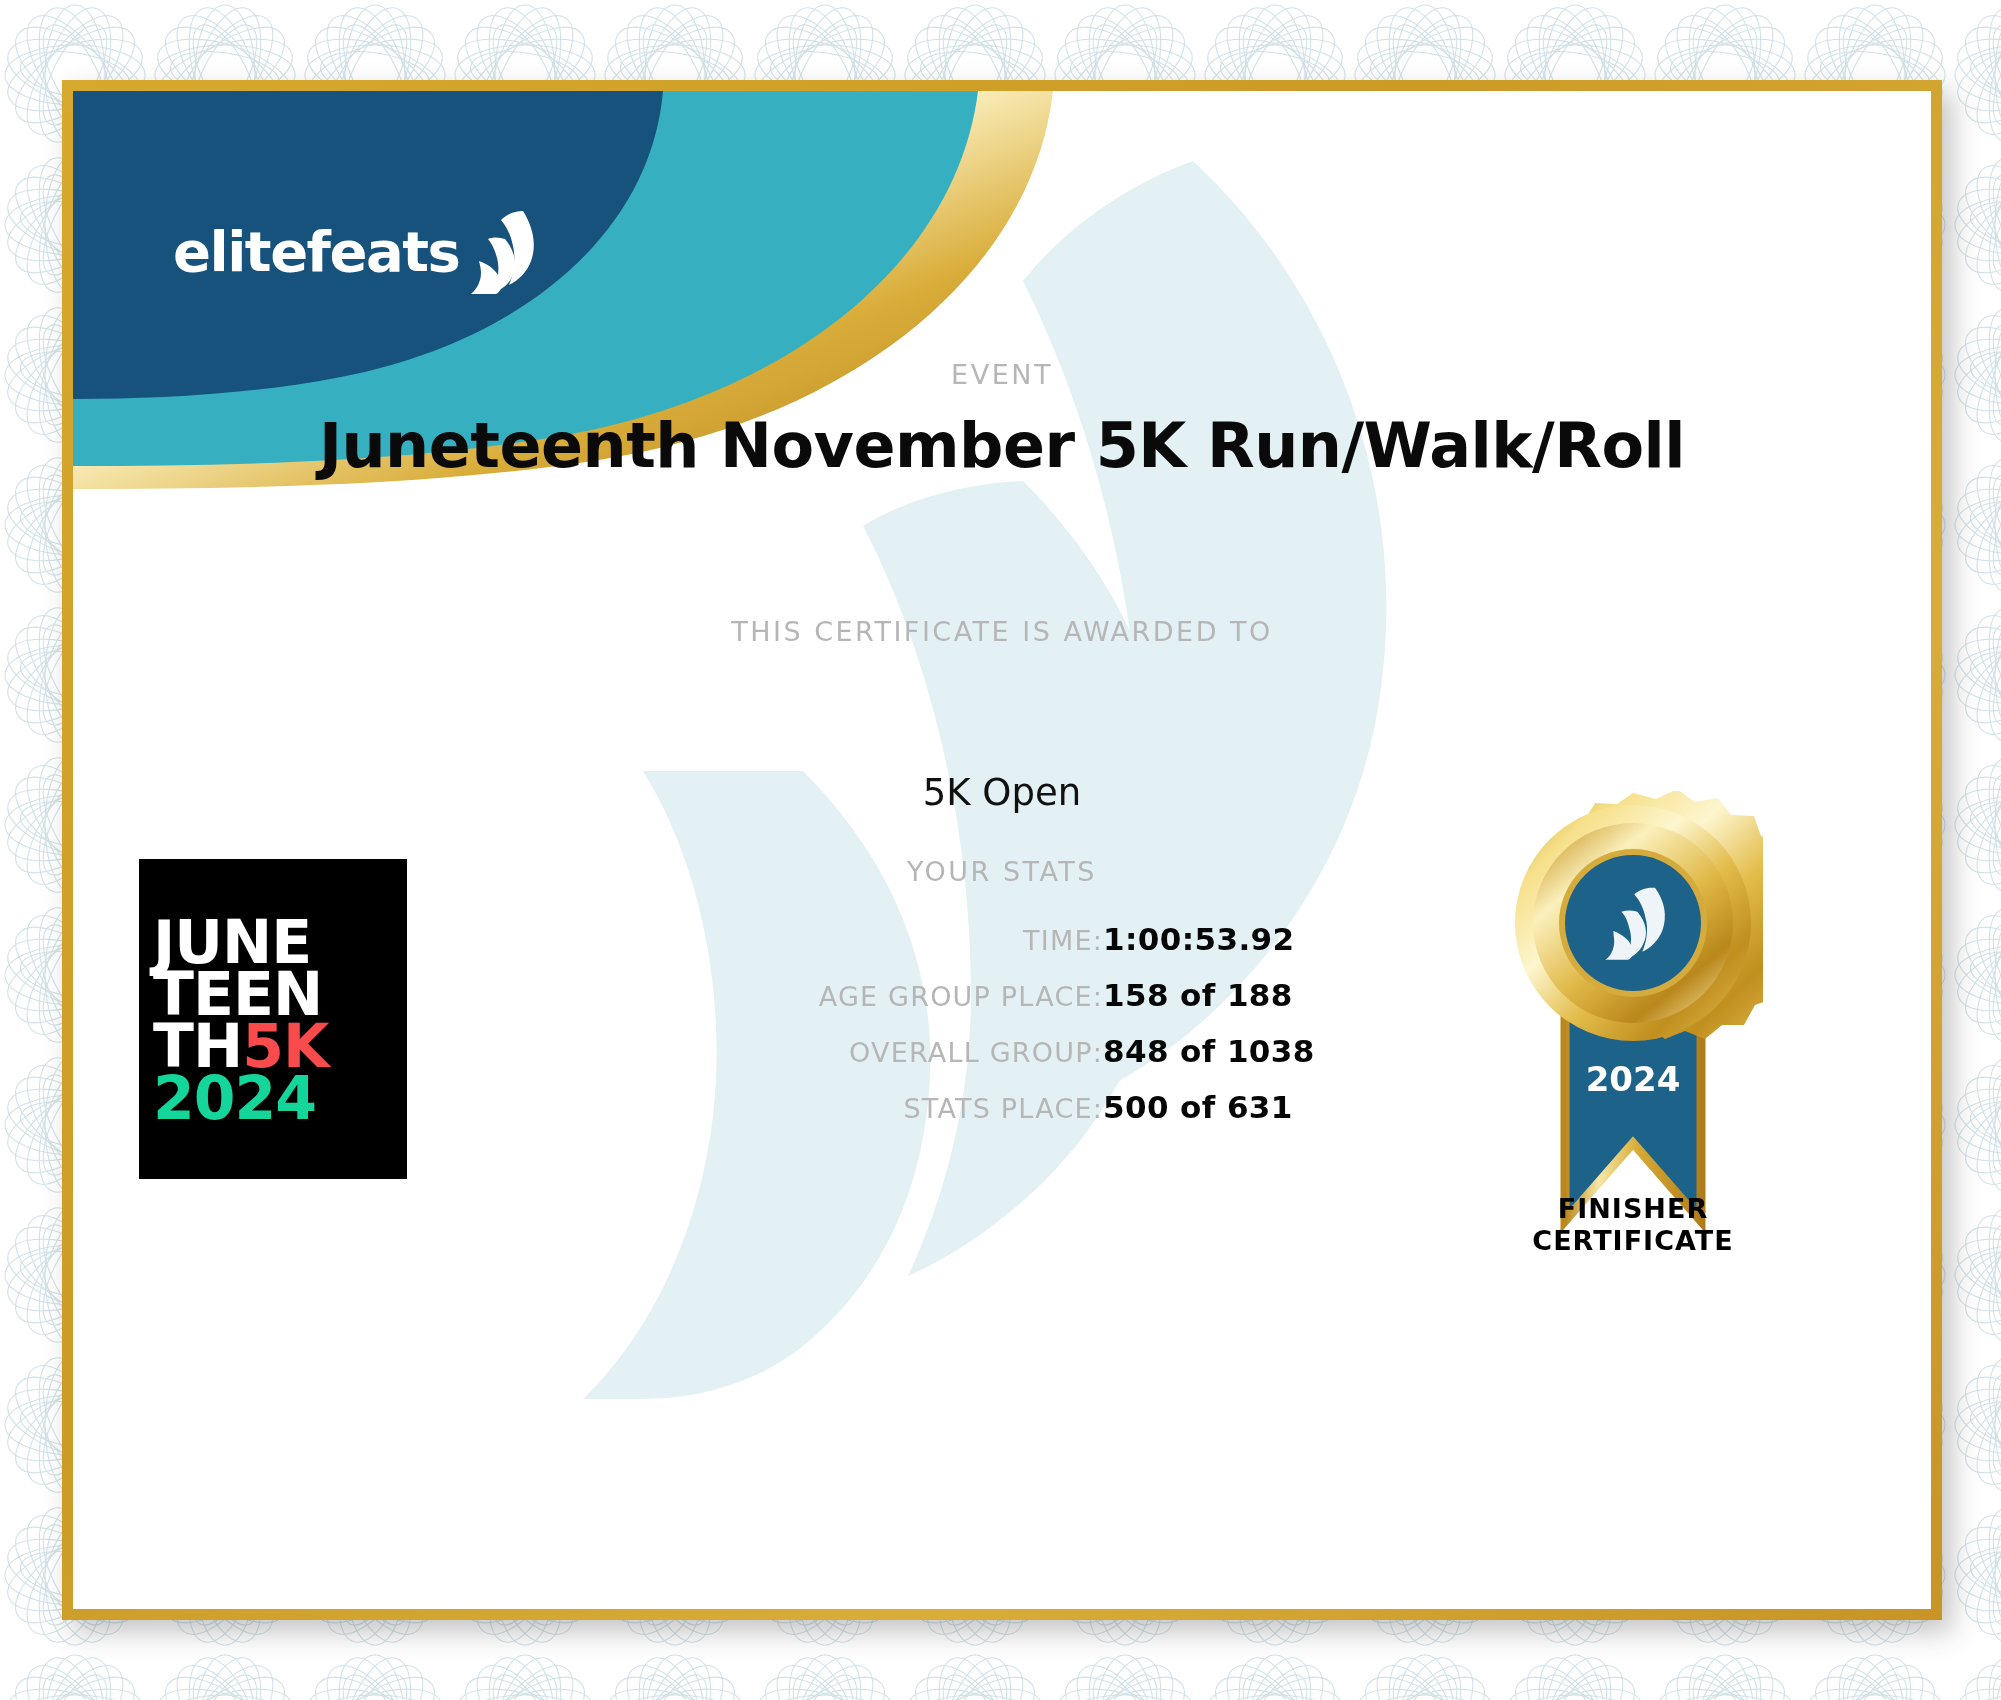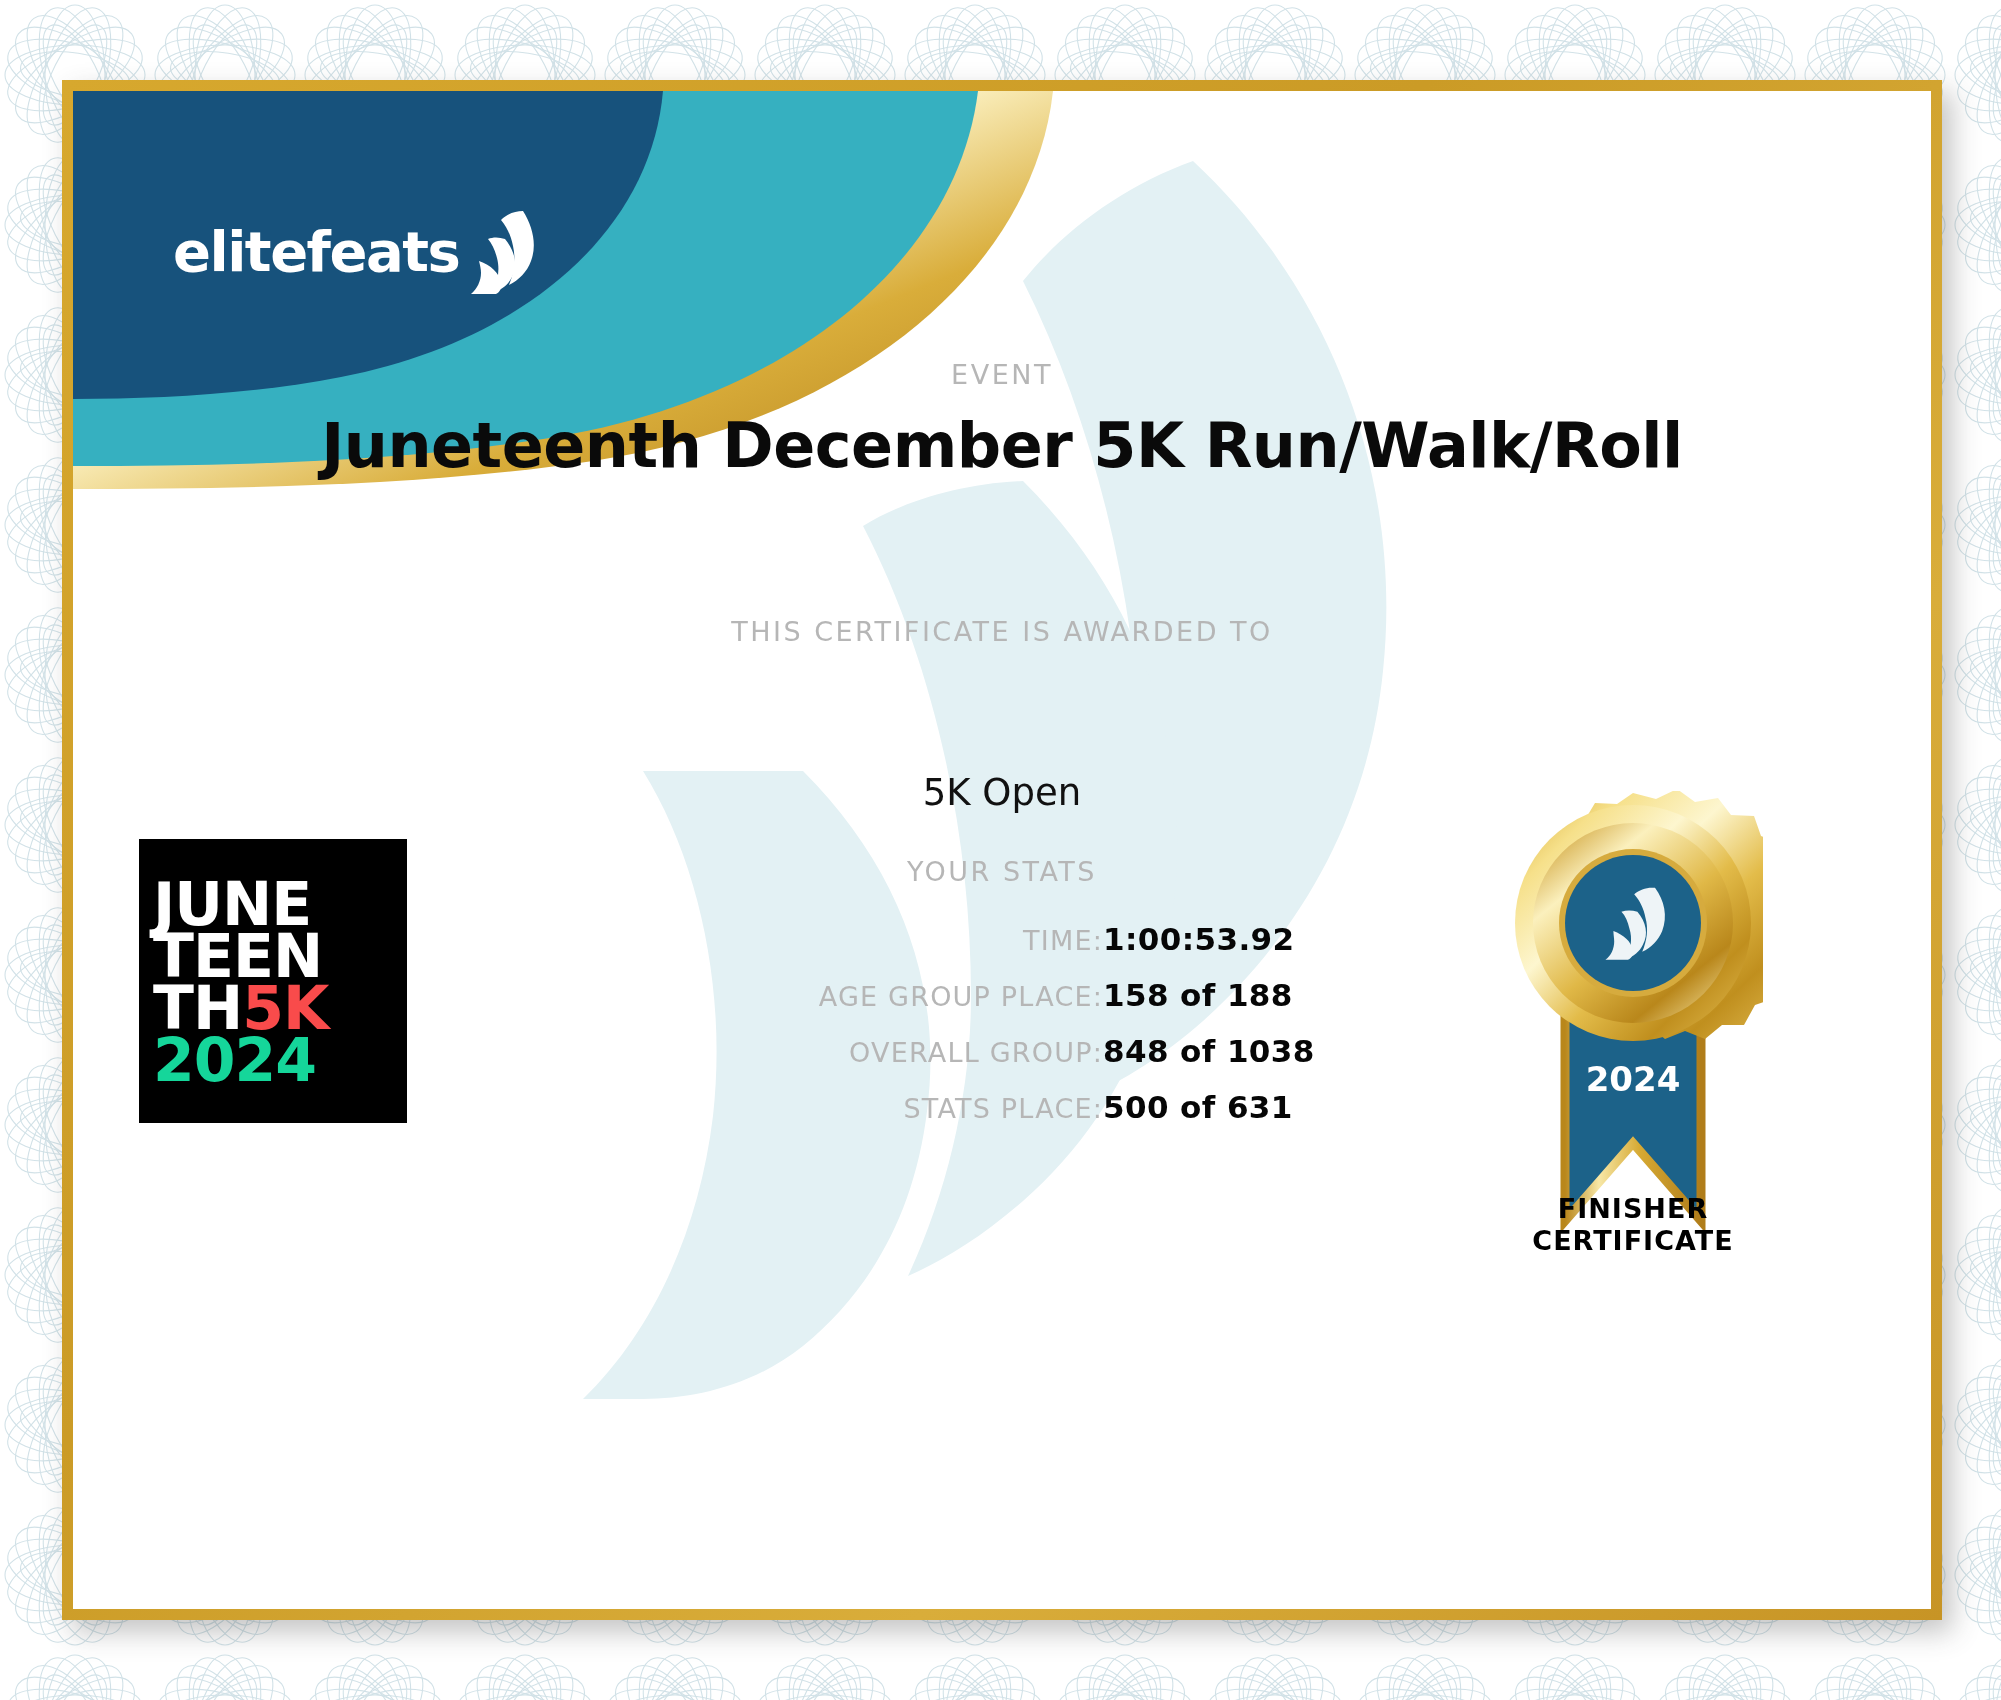--- a/index.html
+++ b/index.html
@@ -155,23 +155,23 @@
     font-weight: 700;
     letter-spacing: 0.4px;
     font-family: "DejaVu Sans", sans-serif;
     white-space: nowrap;
   }
 
   
   #race-logo {
     position: absolute;
     left: 66px;
-    top: 748px;
+    top: 768px;
     width: 268px;
-    height: 284px;
+    height: 320px;
     background: #000000;
     padding: 16px 12px 14px 14px;
     display: flex;
     flex-direction: column;
     justify-content: center;
   }
   .rl-line {
     font-family: "DejaVu Sans", sans-serif;
     font-weight: 700;
     font-size: 60px;
@@ -283,21 +283,21 @@
                      C 46 27 42 18 36 11 C 42 5 50 2 58 2 Z"></path>
             <path d="M40 30 C 50 42 53 56 47 68 C 43 76 36 81 28 84 C 33 73 35 60 32 49
                      C 30 41 27 35 23 30 C 28 28 34 28 40 30 Z"></path>
             <path d="M14 52 C 26 56 34 64 36 73 C 37 79 35 83 31 85 L 6 85
                      C 12 80 16 72 16 64 C 16 60 15 56 14 52 Z"></path>
           </g>
         </svg>
       </div>
 
       <div class="block caps-label" id="event-label">EVENT</div>
-      <div class="block" id="event-title">Juneteenth December 5K Run/Walk/Roll</div>
+      <div class="block" id="event-title">Juneteenth November 5K Run/Walk/Roll</div>
 
       <div class="block caps-label" id="awarded-label">THIS CERTIFICATE IS AWARDED TO</div>
       <div class="block" id="recipient-div">5K Open</div>
 
       <div class="block caps-label" id="stats-label">YOUR STATS</div>
 
       <div id="stats">
         <div class="stat-row">
           <div class="stat-label">TIME:</div>
           <div class="stat-value">1:00:53.92</div>

